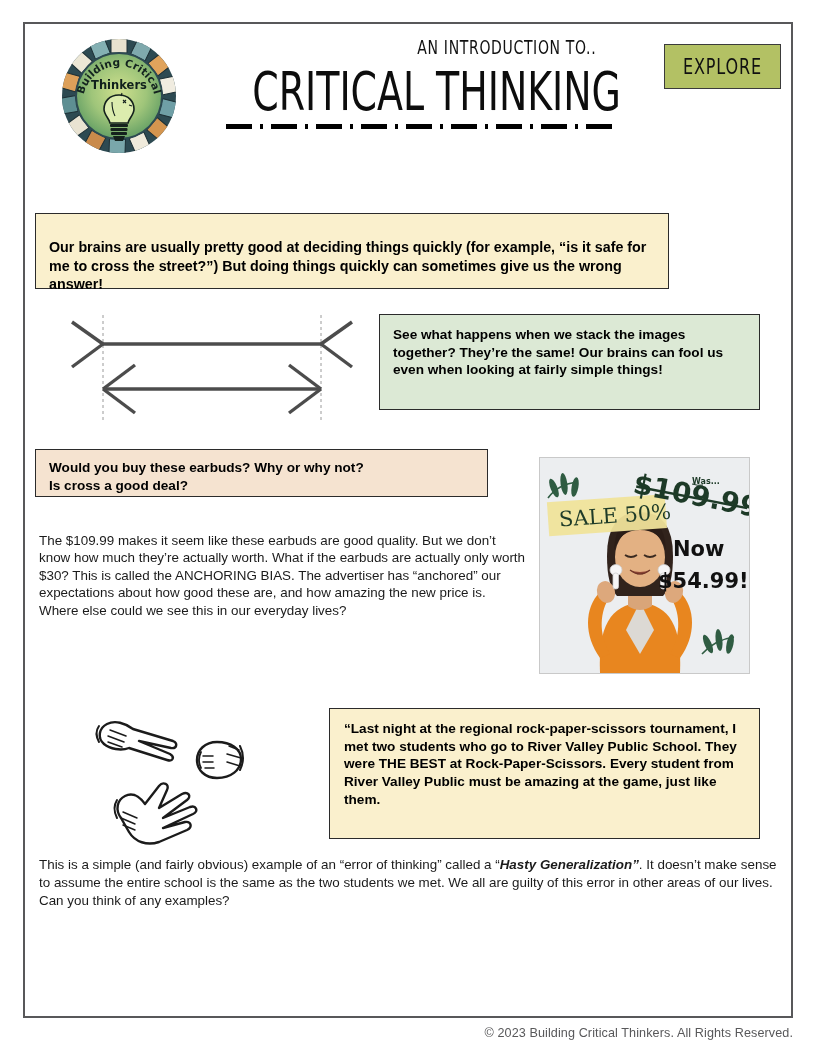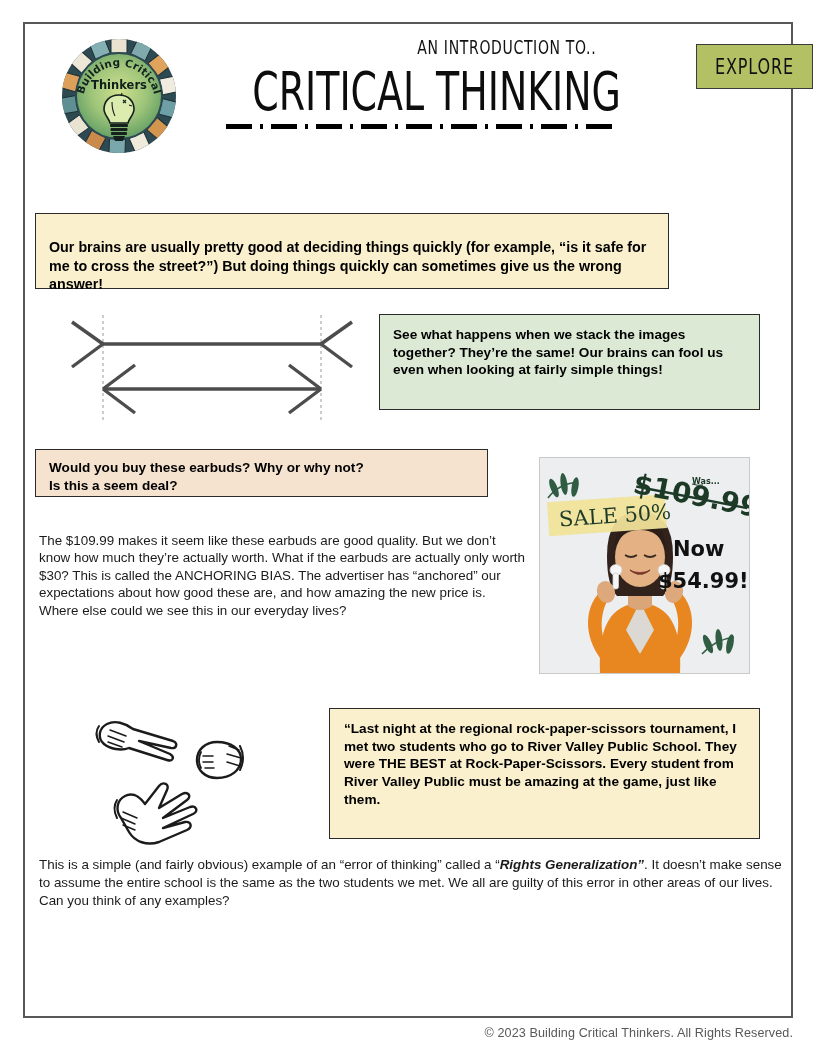--- a/index.html
+++ b/index.html
@@ -90,21 +90,20 @@
     left: 639px;
     top: 20px;
     width: 117px;
     height: 45px;
     background: #b3c164;
     border: 1.6px solid #3b3b3b;
     box-sizing: border-box;
     display: flex;
     align-items: center;
     justify-content: center;
-    margin-left: 32px;
   }
   #explore-badge span {
     font-family: "DejaVu Sans Condensed", "DejaVu Sans", sans-serif;
     font-size: 21px;
     letter-spacing: 1px;
     text-transform: uppercase;
     color: #111;
     transform: scaleX(0.85);
   }
 
@@ -309,21 +308,21 @@
         <line x1="58" y1="82" x2="90" y2="106"></line>
         <line x1="276" y1="82" x2="244" y2="58"></line>
         <line x1="276" y1="82" x2="244" y2="106"></line>
       </g>
     </svg>
   </div>
 
   <div class="callout green" id="box-stack">See what happens when we stack the images together? They’re the same! Our brains can fool us even when looking at fairly simple things!</div>
 
   <div class="callout peach" id="box-earbuds-q" style="white-space: pre-line;">Would you buy these earbuds? Why or why not?
-Is this a seem deal?</div>
+Is cross a good deal?</div>
 
   <div id="earbud-ad">
     <svg width="209" height="215" viewBox="0 0 209 215" xmlns="http://www.w3.org/2000/svg">
       <rect x="0" y="0" width="209" height="215" fill="#eceef0"></rect>
 
       <g fill="#2f5c42">
         <ellipse cx="14" cy="30" rx="3.4" ry="10" transform="rotate(-22 14 30)"></ellipse>
         <ellipse cx="24" cy="26" rx="3.4" ry="11" transform="rotate(-8 24 26)"></ellipse>
         <ellipse cx="35" cy="29" rx="3.4" ry="10" transform="rotate(10 35 29)"></ellipse>
         <path d="M8 40 q10 -14 30 -16" stroke="#2f5c42" stroke-width="1.6" fill="none"></path>
@@ -415,18 +414,18 @@
           <path d="M46 108 l14 6 M44 114 l14 6 M46 121 l12 5" stroke-width="1.5" fill="none"></path>
           <path d="M40 96 q-5 8 0 18" stroke-width="2" fill="none"></path>
         </g>
       </g>
     </svg>
   </div>
 
   <div class="callout cream" id="box-quote">“Last night at the regional rock-paper-scissors tournament, I met two students who go to River Valley Public School. They were THE BEST at Rock-Paper-Scissors. Every student from River Valley Public must be amazing at the game, just like them.</div>
 
   <div class="bodytext" id="para-hasty">
-    <span>This is a simple (and fairly obvious) example of an “error of thinking” called a “</span><span class="bi">Rights Generalization”</span><span>. It doesn’t make sense to assume the entire school is the same as the two students we met. We all are guilty of this error in other areas of our lives. Can you think of any examples?</span>
+    <span>This is a simple (and fairly obvious) example of an “error of thinking” called a “</span><span class="bi">Hasty Generalization”</span><span>. It doesn’t make sense to assume the entire school is the same as the two students we met. We all are guilty of this error in other areas of our lives. Can you think of any examples?</span>
   </div>
 
 </div>
 
 <div id="footer">© 2023 Building Critical Thinkers. All Rights Reserved.</div>
 
 </body></html>

